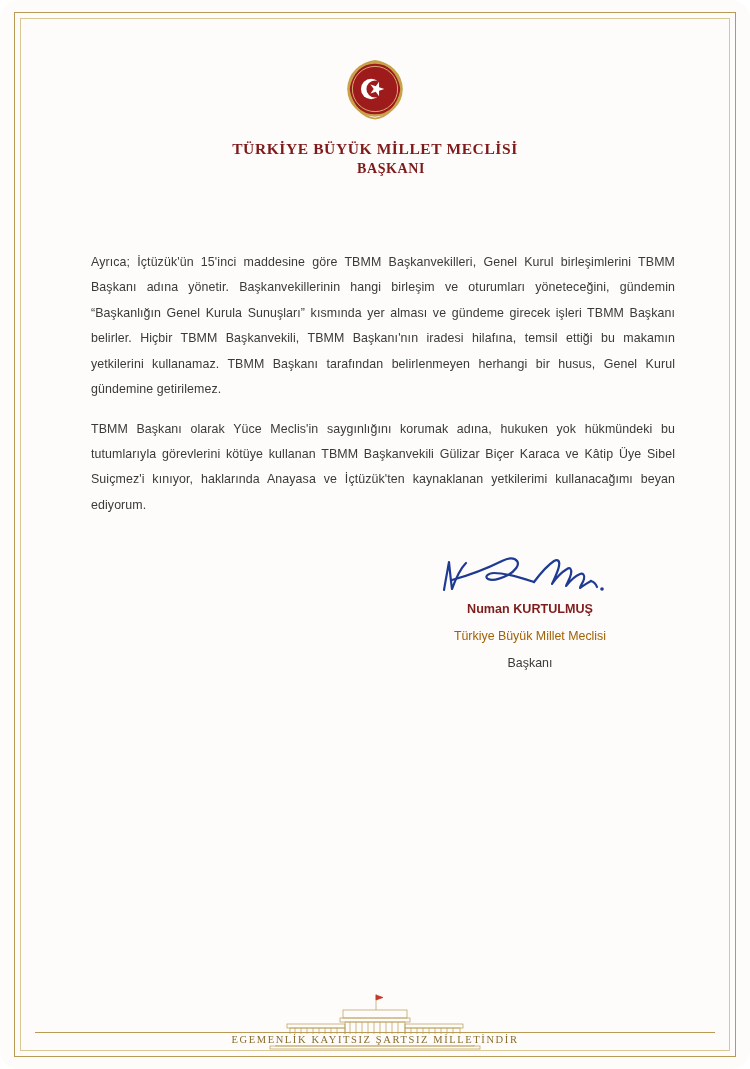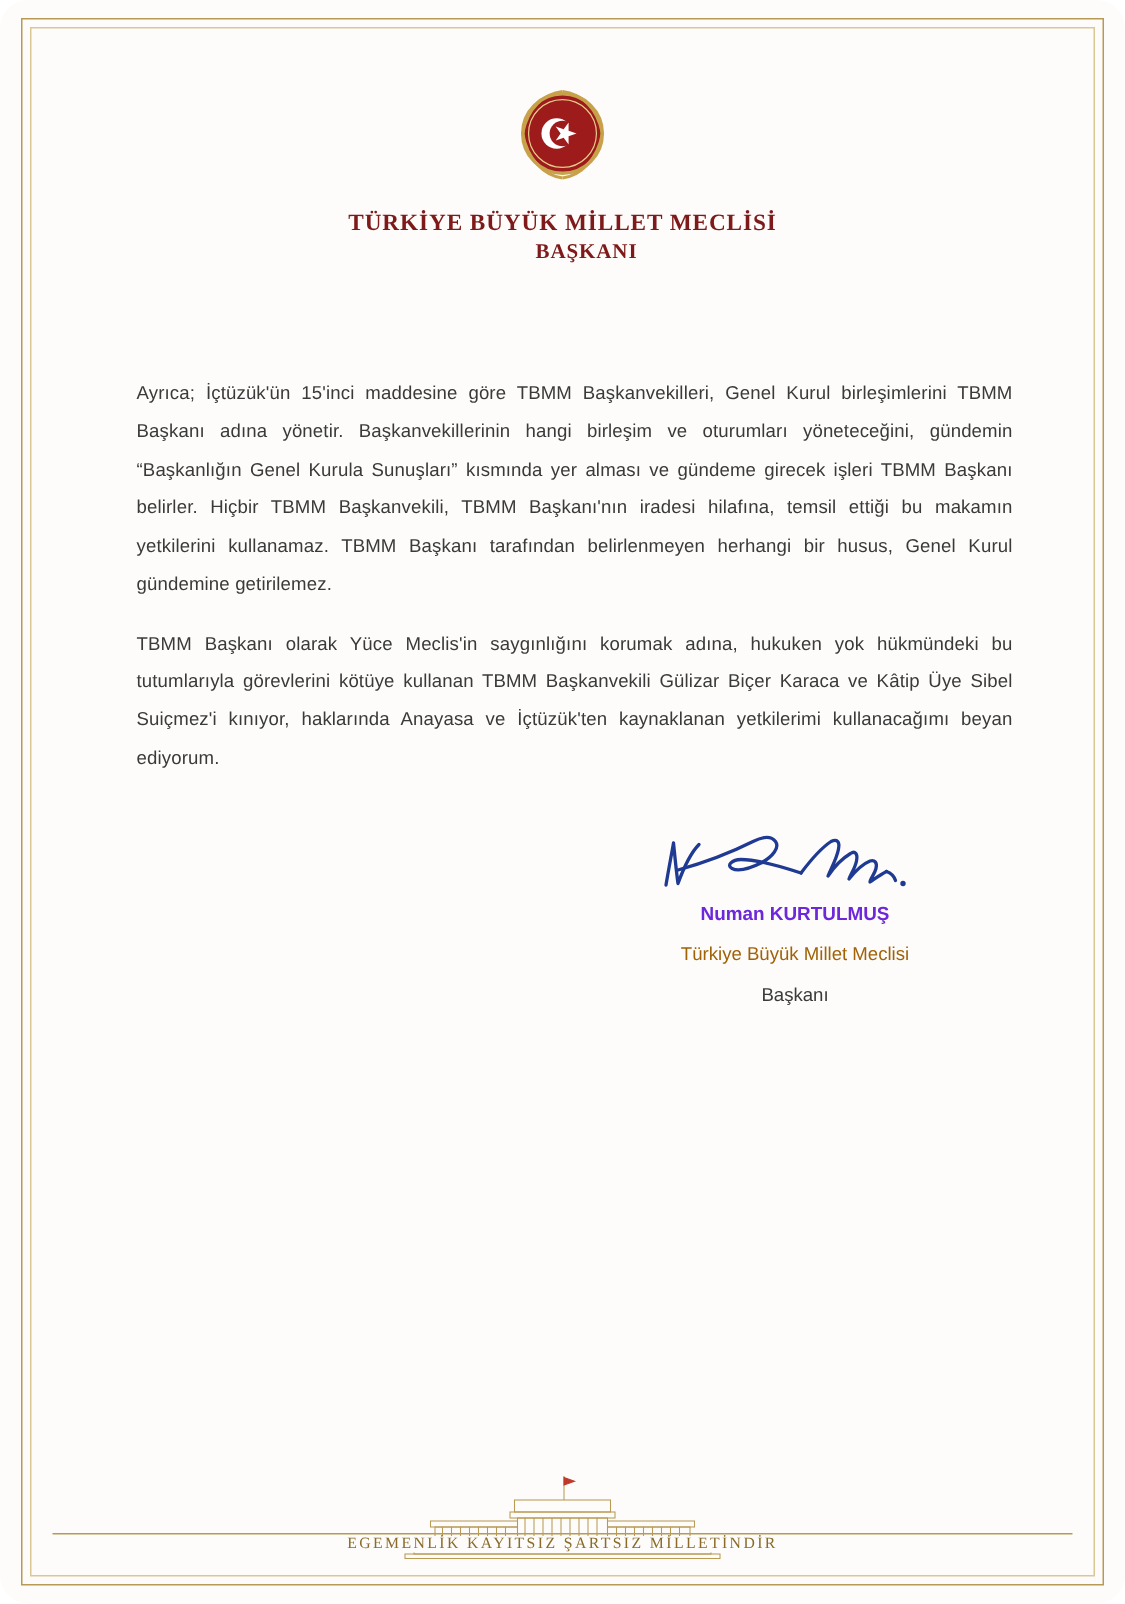--- a/index.html
+++ b/index.html
@@ -101,39 +101,39 @@
   }
   .signature-mark {
     height: 56px;
     width: 200px;
     margin: 0 auto;
     display: block;
   }
   .sig-name {
     font-size: 12.6px;
     font-weight: 700;
-    color: #6d28d9;
+    color: #7f1d1d;
     margin-top: -2px;
   }
   .sig-role1 {
     font-size: 12.4px;
     color: #a16207;
     margin-top: 13px;
   }
   .sig-role2 {
     font-size: 12.4px;
     color: #3a3a3a;
     margin-top: 13px;
   }
 
   
   .footer {
     position: absolute;
     left: 0;
-    bottom: 24px;
+    bottom: 14px;
     width: 750px;
     text-align: center;
   }
   .building {
     display: block;
     margin: 0 auto;
     width: 260px;
     height: 62px;
   }
   .footer-rule {

